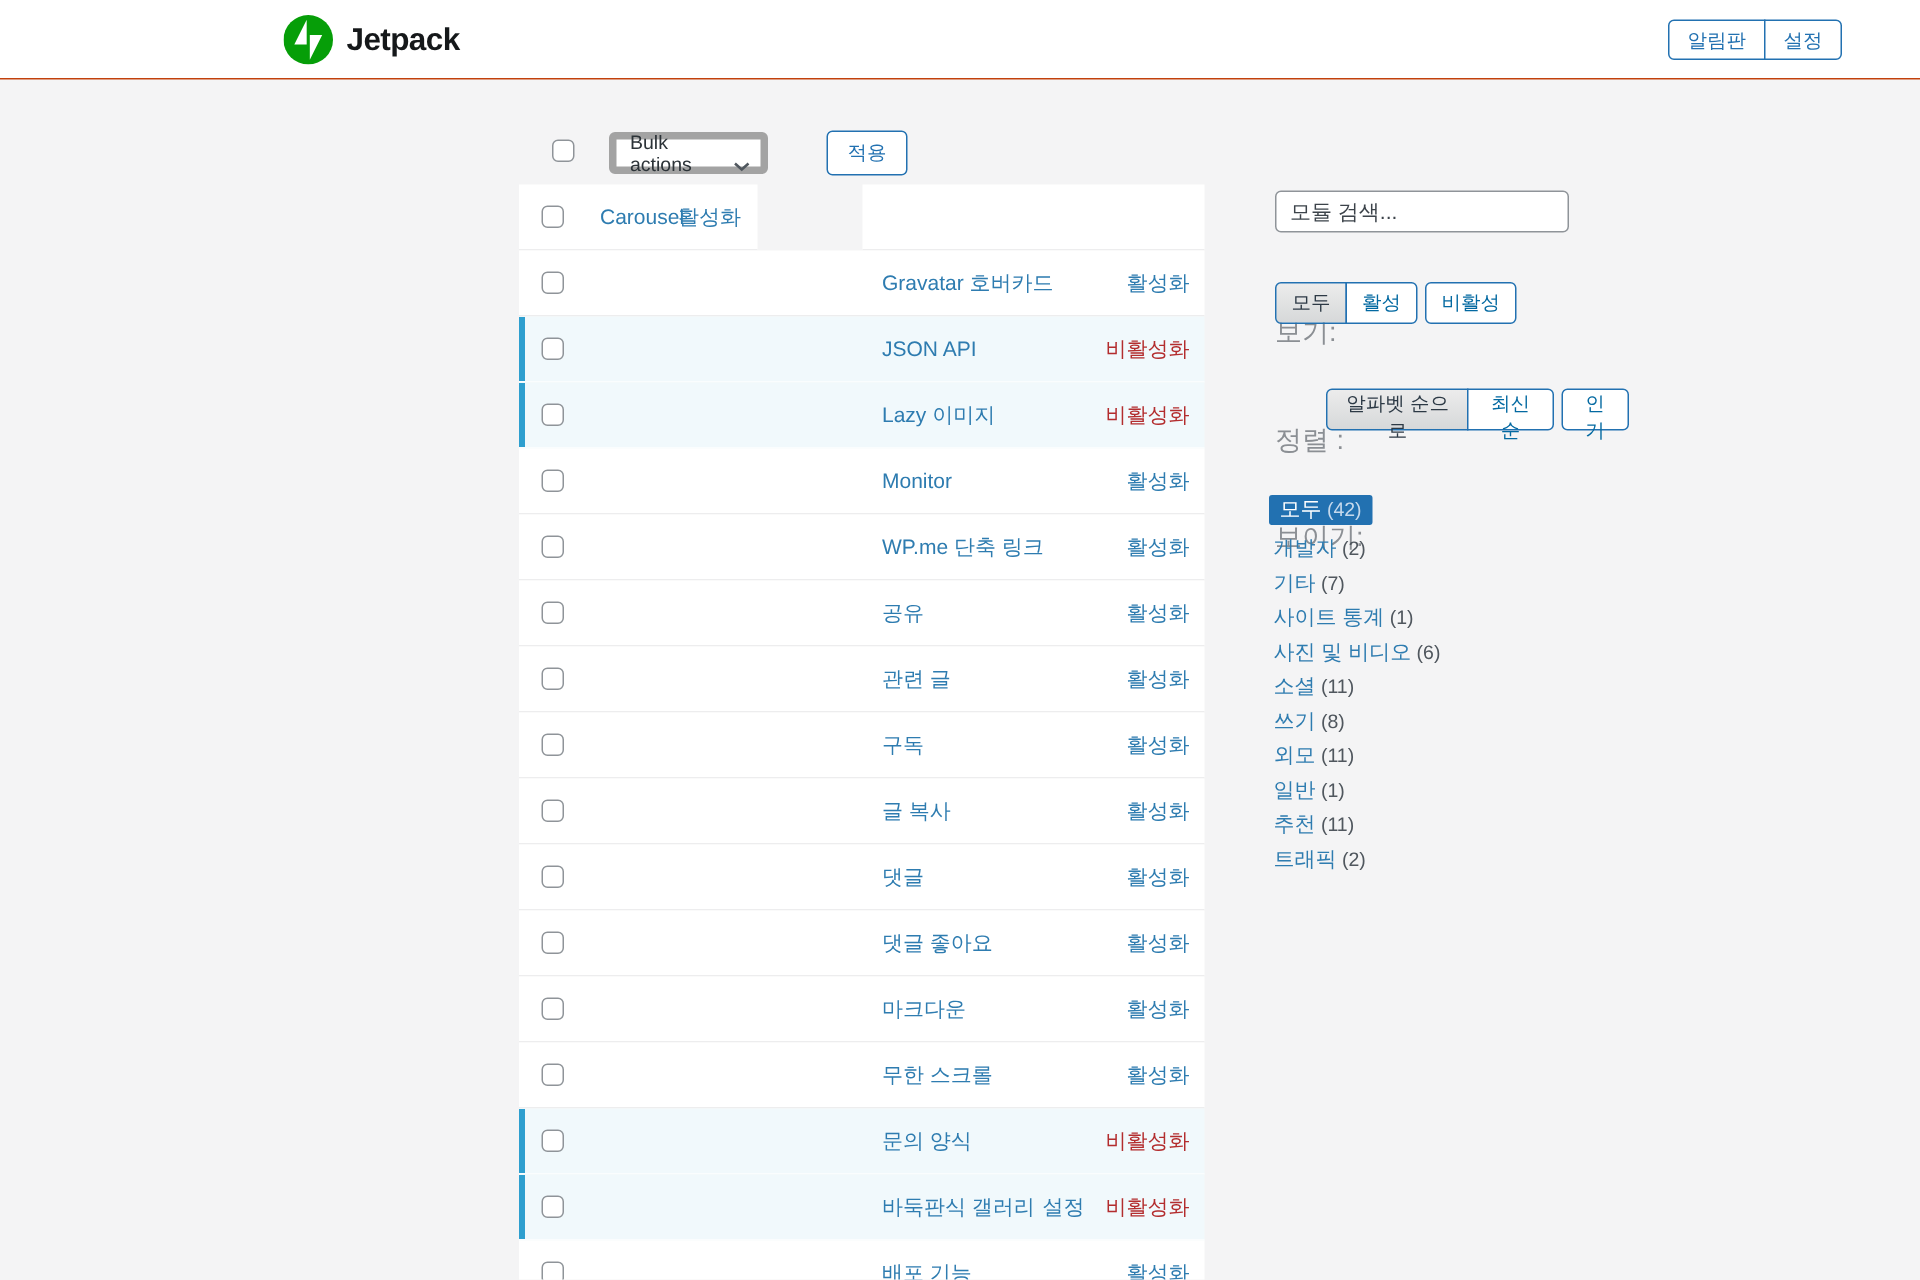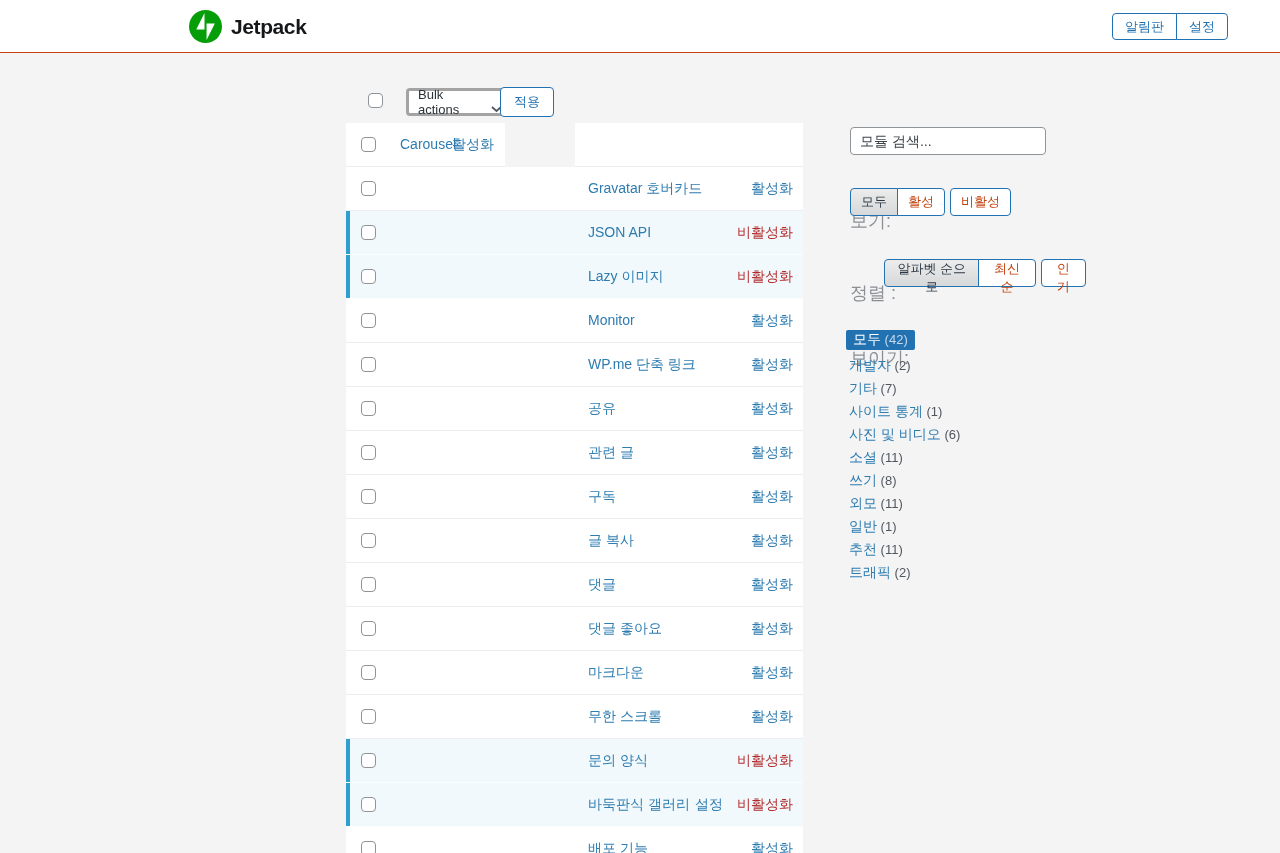--- a/index.html
+++ b/index.html
@@ -21,25 +21,25 @@
   .wpbtn { height:27px; padding:0 12px; background:#fff; border:1px solid #2271b1;
            color:#2271b1; font-size:13px; border-radius:4px; cursor:pointer; font-family:inherit;text-align:right; }
   .hbtn-first { border-radius:4px 0 0 4px; }
   .hbtn-last  { border-radius:0 4px 4px 0; margin-left:-1px; }
 
   
   .cb { display:inline-block; width:15px; height:15px; background:#fff;
         border:1px solid #8f9499; border-radius:4px; cursor:pointer; }
   .toolbar-cb { position:absolute; left:368px; top:93px; }
   .selectbox { position:absolute; left:406px; top:88px; width:106px; height:28px;
-               border:3px solid #a3a3a3; border-radius:4px; background:#fff;
+               border:5px solid #a3a3a3; border-radius:4px; background:#fff;
                font-size:13px; color:#2c3338; display:flex; align-items:center;
                padding:0 24px 0 9px; cursor:pointer; }
   .selectbox .chev { position:absolute; right:7px; top:10px; }
-  .applybtn { position:absolute; left:500px; top:87px; height:30px; padding:0 13px;
+  .applybtn { position:absolute; left:551px; top:87px; height:30px; padding:0 13px;
               font-size:13px; border-radius:4px; background:#fff;
               border:1px solid #2271b1; color:#2271b1; cursor:pointer; font-family:inherit;text-align:center; }
 
   
   .mtable { position:absolute; left:346px; top:123px; width:457px; }
   .mrow { position:relative; height:44px; background:#fff;
           border-bottom:1px solid #ededee; }
   .mrow.on { background:#f1f9fc; border-bottom-color:#fafdfe;
              box-shadow:inset 4px 0 0 #2e9fcf; }
   .mrow .cb { position:absolute; left:15px; top:14px; }
@@ -63,21 +63,21 @@
   .sidebar { position:absolute; left:846px; top:120px; width:240px; }
   .search { position:absolute; left:4px; top:7px; width:196px; height:28px;
             border:1px solid #8f9499; border-radius:4px; padding:0 9px;
             font-size:14px; color:#2c3338; background:#fff; font-family:inherit; }
   .search::placeholder { color:#3c434a; opacity:1; }
   .slabel { position:absolute; left:4px; font-size:18px; color:#8b8f94;margin-top:48px; }
   .lbl-view { top:41px; } .lbl-sort { top:113px; } .lbl-show { top:178px;text-align:center; }
   .grp { position:absolute; left:4px; display:flex; }
   .grp-view { top:68px; } .grp-sort { top:139px;padding-left:34px; }
   .gbtn { height:28px; padding:0 10px; font-size:13px; background:#fff;
-          border:1px solid #2271b1; color:#c2410c; cursor:pointer;
+          border:1px solid #2271b1; color:#0369a1; cursor:pointer;
           font-family:inherit; border-radius:0; }
   .grp .gbtn:first-child { border-radius:4px 0 0 4px; }
   .grp .gbtn:nth-child(2) { margin-left:-1px; border-radius:0 4px 4px 0; }
   .grp .gbtn:last-child { margin-left:5px; border-radius:4px; }
   .gbtn.sel { background:linear-gradient(#ececec,#d6d8d9); color:#2c3945; }
 
   .cats { position:absolute; left:3px; top:210px; list-style:none; margin:0; padding:0; }
   .cats li { margin-bottom:6px; line-height:17px; }
   .catlink { font-size:14px; color:#2e7cb0; }
   .cnt { font-size:13px; color:#50575e; }

